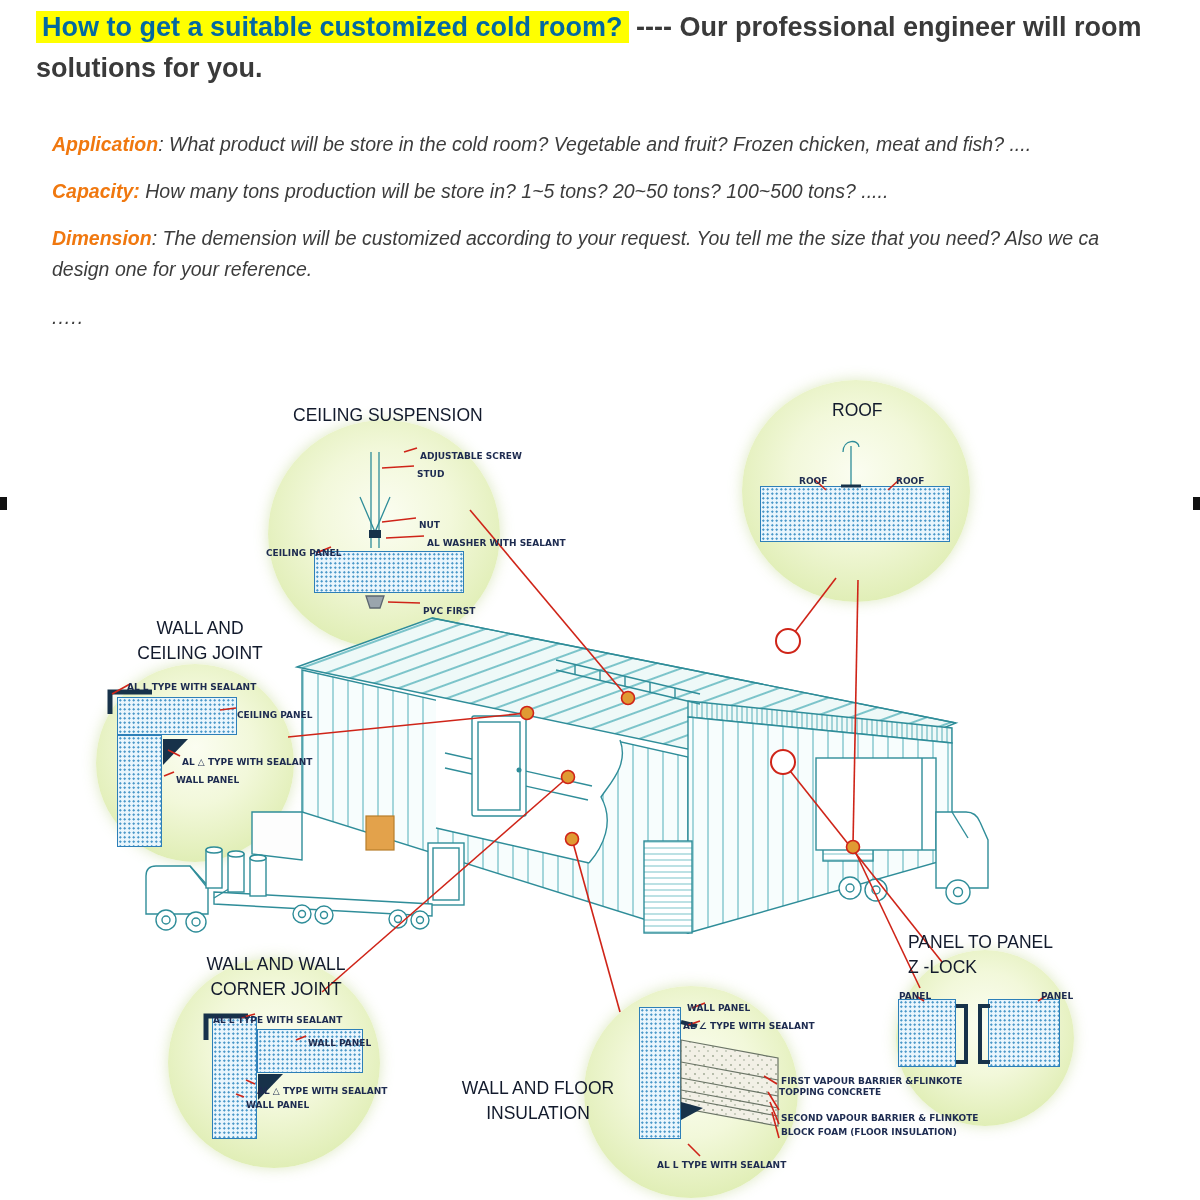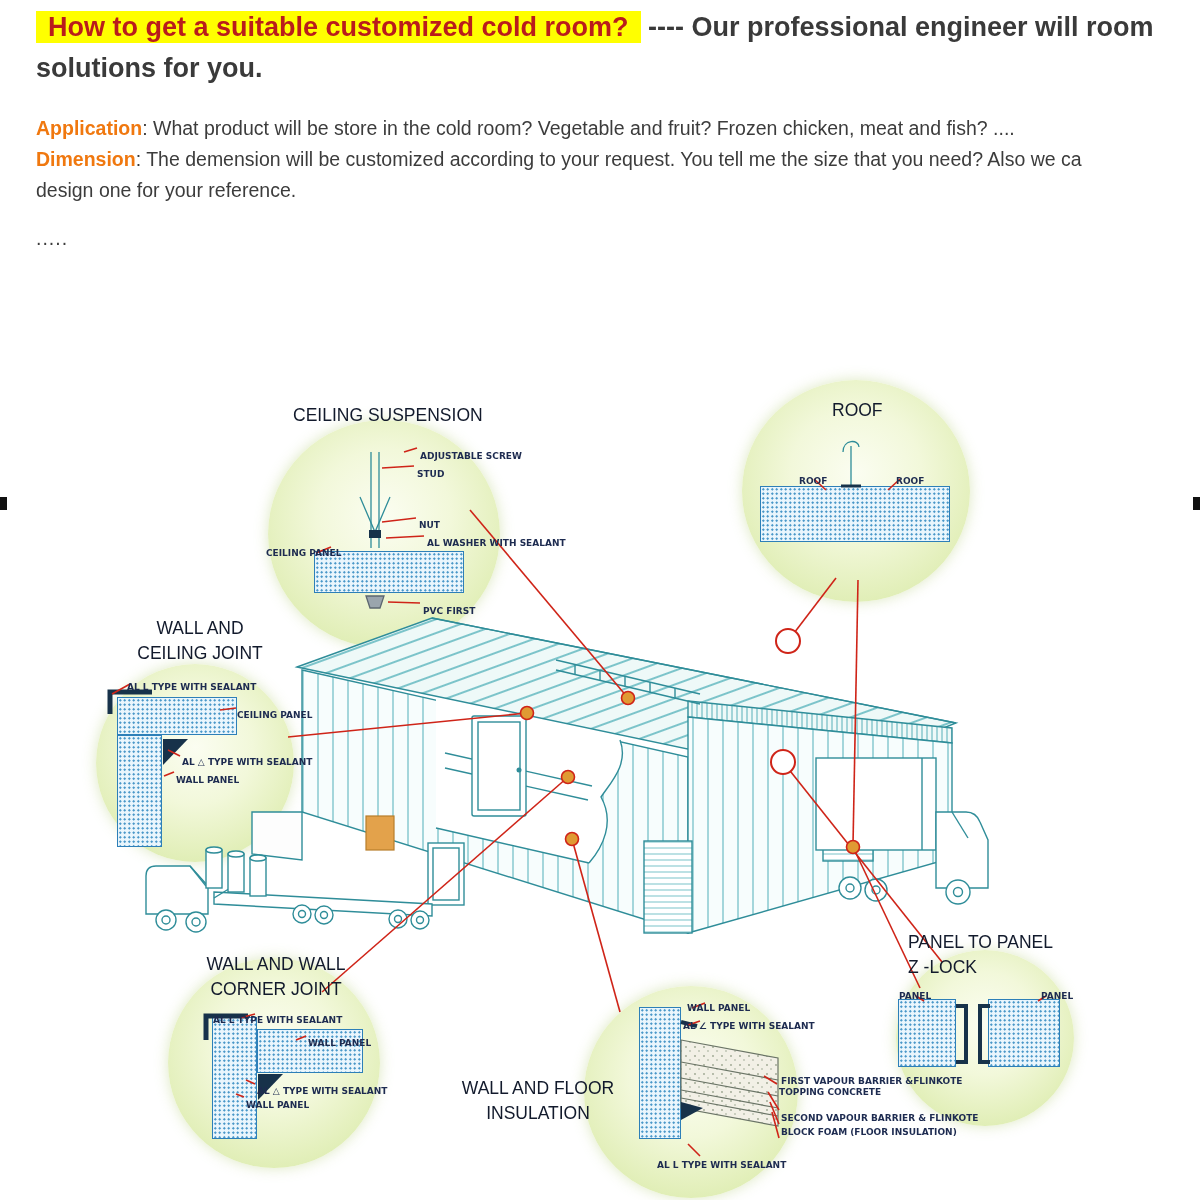--- a/index.html
+++ b/index.html
@@ -5,25 +5,25 @@
   * { margin:0; padding:0; box-sizing:border-box; }
   html,body { width:1200px; height:1200px; background:#fff; }
   body { font-family:"Liberation Sans", sans-serif; position:relative; overflow:hidden; color:#3a3a3a; }
 
   .edge-mark { position:absolute; width:7px; height:13px; background:#111; }
   .edge-mark.left { left:0; top:497px; }
   .edge-mark.right { right:0; top:497px; }
 
   .head { position:absolute; left:36px; top:7px; width:1150px;
           font-size:27px; font-weight:bold; color:#3a3a3a; line-height:1.5; }
-  .head .hl { background:#ffff00; color:#b91c1c; padding:1px 12px; }
+  .head .hl { background:#ffff00; color:#0369a1; padding:1px 6px; }
 
   .intro { position:absolute; left:36px; top:113px; width:1158px;
            font-size:19.5px; line-height:31px; color:#3c3c3c; }
-  .intro p { margin:0; }
+  .intro p { margin:16px;font-style:italic; }
   .intro .lbl { color:#f0780f; font-weight:bold; }
   .intro .dots { margin-top:17px; letter-spacing:1px; }
 
   .bubble { position:absolute; border-radius:50%;
             background:radial-gradient(circle at 50% 42%, #fbfdf1 0%, #f2f8da 38%, #e4f0bd 68%, #d3e79f 100%);
             box-shadow:0 0 14px rgba(180,205,120,.45); }
 
   .dtitle { position:absolute; font-weight:normal; color:#121a2c; font-size:17.5px;
             line-height:1.4; text-align:center; z-index:4; }
   .dtitle span { display:block; }
@@ -44,20 +44,21 @@
 
 <div class="page">
 
   <div class="edge-mark left"></div>
   <div class="edge-mark right"></div>
 
   <h1 class="head"><span class="hl">How to get a suitable customized cold room?</span><span> ---- Our professional engineer will room</span><br><span>solutions for you.</span></h1>
 
   <div class="intro">
     <p><span class="lbl">Application</span><span>: What product will be store in the cold room? Vegetable and fruit? Frozen chicken, meat and fish? ....</span></p>
+    <p><span class="lbl">Capacity:</span><span> How many tons production will be store in? 1~5 tons? 20~50 tons? 100~500 tons? .....</span></p>
     <p><span class="lbl">Dimension</span><span>: The demension will be customized according to your request. You tell me the size that you need? Also we ca</span><br><span>design one for your reference.</span></p>
     <p class="dots">.....</p>
   </div>
 
   <div class="bubble" style="left:268px;top:420px;width:232px;height:228px"></div>
   <div class="bubble" style="left:742px;top:380px;width:228px;height:222px"></div>
   <div class="bubble" style="left:96px;top:664px;width:198px;height:198px"></div>
   <div class="bubble" style="left:168px;top:958px;width:212px;height:210px"></div>
   <div class="bubble" style="left:584px;top:986px;width:214px;height:212px"></div>
   <div class="bubble" style="left:896px;top:950px;width:178px;height:176px"></div>

